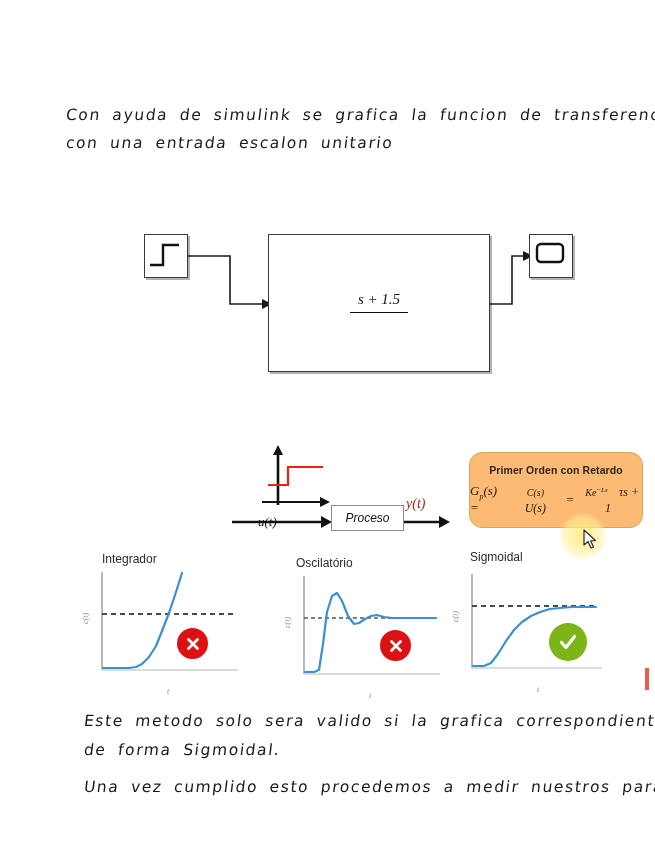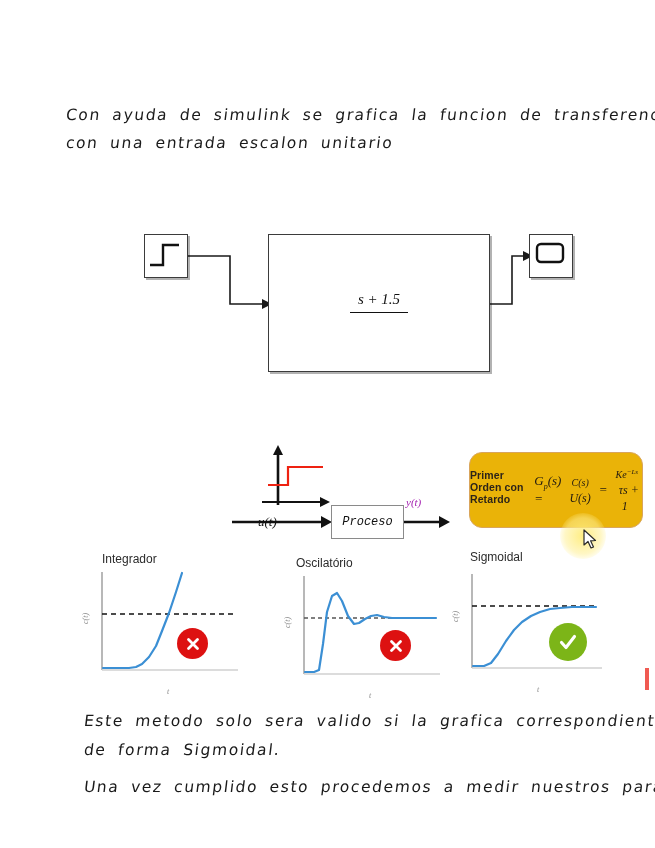--- a/index.html
+++ b/index.html
@@ -92,40 +92,40 @@
   
   #procdiag { position: absolute; left: 0; top: 0; width: 655px; height: 848px; pointer-events: none; }
   .lbl-ut {
     position: absolute; left: 258px; top: 514px;
     font-family: "Liberation Serif", serif; font-style: italic;
     font-size: 13px; color: #111;
   }
   .lbl-yt {
     position: absolute; left: 406px; top: 496px;
     font-family: "Liberation Serif", serif; font-style: italic;
-    font-size: 11px; color: #a21caf;
+    font-size: 14px; color: #b91c1c;
   }
   .blk-proceso {
     position: absolute; left: 331px; top: 505px;
-    width: 73px; height: 34px;
+    width: 73px; height: 26px;
     background: #fff; border: 1px solid #8a8a8a;
     display: flex; align-items: center; justify-content: center;
-    font-family: Liberation Mono, monospace; font-style: italic;
+    font-family: Liberation Sans, sans-serif; font-style: italic;
     font-size: 12px; color: #111;
   }
 
   
   #callout {
     position: absolute; left: 469px; top: 452px;
     width: 174px; height: 76px;
-    background: #eab308;
+    background: #fdba74;
     border: 1.4px solid #d9a55c;
     border-radius: 13px;
-    display: flex; 
-    align-items: center; 
+    display: flex; flex-direction: column;
+    align-items: center; justify-content: center;
   }
   #callout-title {
     font-size: 10.5px; font-weight: 700; color: #2d2419;
     margin-bottom: 7px; letter-spacing: .1px;
   }
   #callout-eq {
     font-family: "Liberation Serif", serif;
     font-size: 13px; color: #221a10;
     display: flex; align-items: center; gap: 4px;
     font-style: italic;

